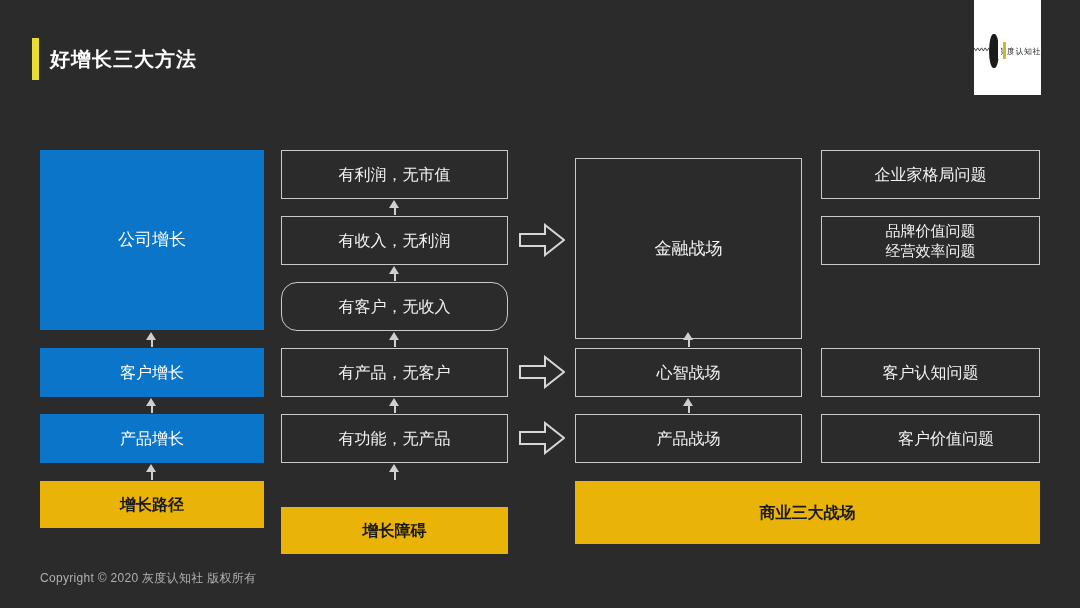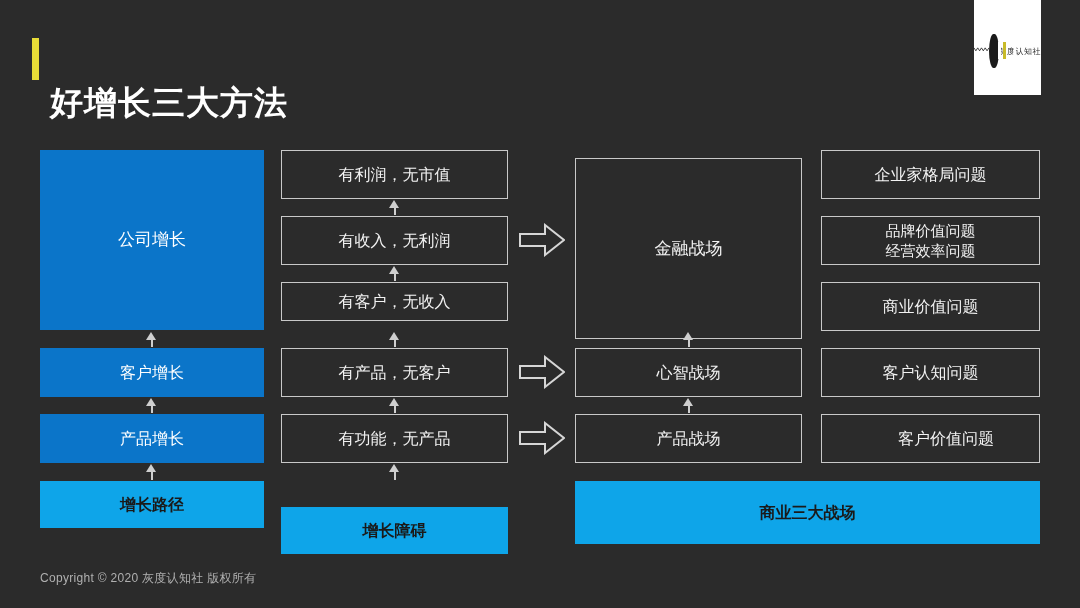--- a/index.html
+++ b/index.html
@@ -15,22 +15,22 @@
     background: #2b2b2b;
   }
 
   
   #title-accent {
     position: absolute; left: 32px; top: 38px;
     width: 7px; height: 42px; background: #e8dc37;
   }
   #page-title {
     position: absolute; left: 50px; top: 40px;
-    font-size: 33px; font-weight: bold; color: #ffffff;
-    letter-spacing: 1px; line-height: 38px; margin-top: 44px;
+    font-size: 20px; font-weight: bold; color: #ffffff;
+    letter-spacing: 1px; line-height: 38px;
   }
   #logo {
     position: absolute; left: 974px; top: 0px;
     width: 67px; height: 95px; background: #ffffff;
     display: flex; flex-direction: row;
     align-items: center; justify-content: space-between;
     padding-top: 4px;
   }
   #logo-zigzag { width: 58px; height: 16px; }
   #logo-mark {
@@ -60,21 +60,21 @@
   .box {
     position: absolute;
     display: flex; align-items: center; justify-content: center;
     text-align: center;
     font-size: 16px;
     line-height: 22px;
     color: #f2f2f2;
   }
   .box.blue { background: #0b75c9; color: #ffffff; }
   .box.outline { border: 1px solid #c9c9c9; background: transparent; }
-  .box.yellow { background: #0ea5e9; color: #1a1a1a; font-weight: bold; }
+  .box.yellow { background: #eab308; color: #1a1a1a; font-weight: bold; }
   .box.big { font-size: 17px; }
 
   
   .up-arrow { position: absolute; width: 11px; }
   .up-arrow .stem {
     position: absolute; left: 5px; top: 4px; bottom: 0;
     width: 1.5px; background: #cfcfcf;
   }
   .up-arrow .head {
     position: absolute; left: 0; top: 0;
@@ -143,21 +143,21 @@
       <span class="head"></span>
   </div>
 
   <div class="box outline" style="left:281px; top:216px; width:227px; height:49px;font-family:Liberation Serif, serif;">有收入，无利润</div>
 
   <div class="up-arrow" style="left:389px; top:266px; height:15px;">
     <span class="stem"></span>
       <span class="head"></span>
   </div>
 
-  <div class="box outline" style="left:281px; top:282px; width:227px; height:39px;">有客户，无收入</div>
+  <div class="box outline" style="left:281px; top:282px; width:227px; height:49px;border-radius:16px;">有客户，无收入</div>
 
   <div class="up-arrow" style="left:389px; top:332px; height:15px;">
     <span class="stem"></span>
       <span class="head"></span>
   </div>
 
   <div class="box outline" style="left:281px; top:348px; width:227px; height:49px;">有产品，无客户</div>
 
   <div class="up-arrow" style="left:389px; top:398px; height:15px;">
     <span class="stem"></span>
@@ -197,21 +197,20 @@
       <span class="head"></span>
   </div>
 
   <div class="box outline" style="left:575px; top:414px; width:227px; height:49px;">产品战场</div>
 
   <div class="box outline" style="left:821px; top:150px; width:219px; height:49px;">企业家格局问题</div>
 
   <div class="box outline" style="left:821px; top:216px; width:219px; height:49px; white-space:pre-line; line-height:20px; font-size:15px;">品牌价值问题
 经营效率问题</div>
 
-  <div class="box outline" style="left:821px; top:282px; width:219px; height:49px;">商业价值问题</div>
 
   <div class="box outline" style="left:821px; top:348px; width:219px; height:49px;">客户认知问题</div>
 
   <div class="box outline" style="left:821px; top:414px; width:219px; height:49px;padding-left:31px;">客户价值问题</div>
 
   <div class="box yellow" style="left:575px; top:481px; width:465px; height:63px;">商业三大战场</div>
 
   <div id="footer">Copyright © 2020 灰度认知社 版权所有</div>
 
 </div>

